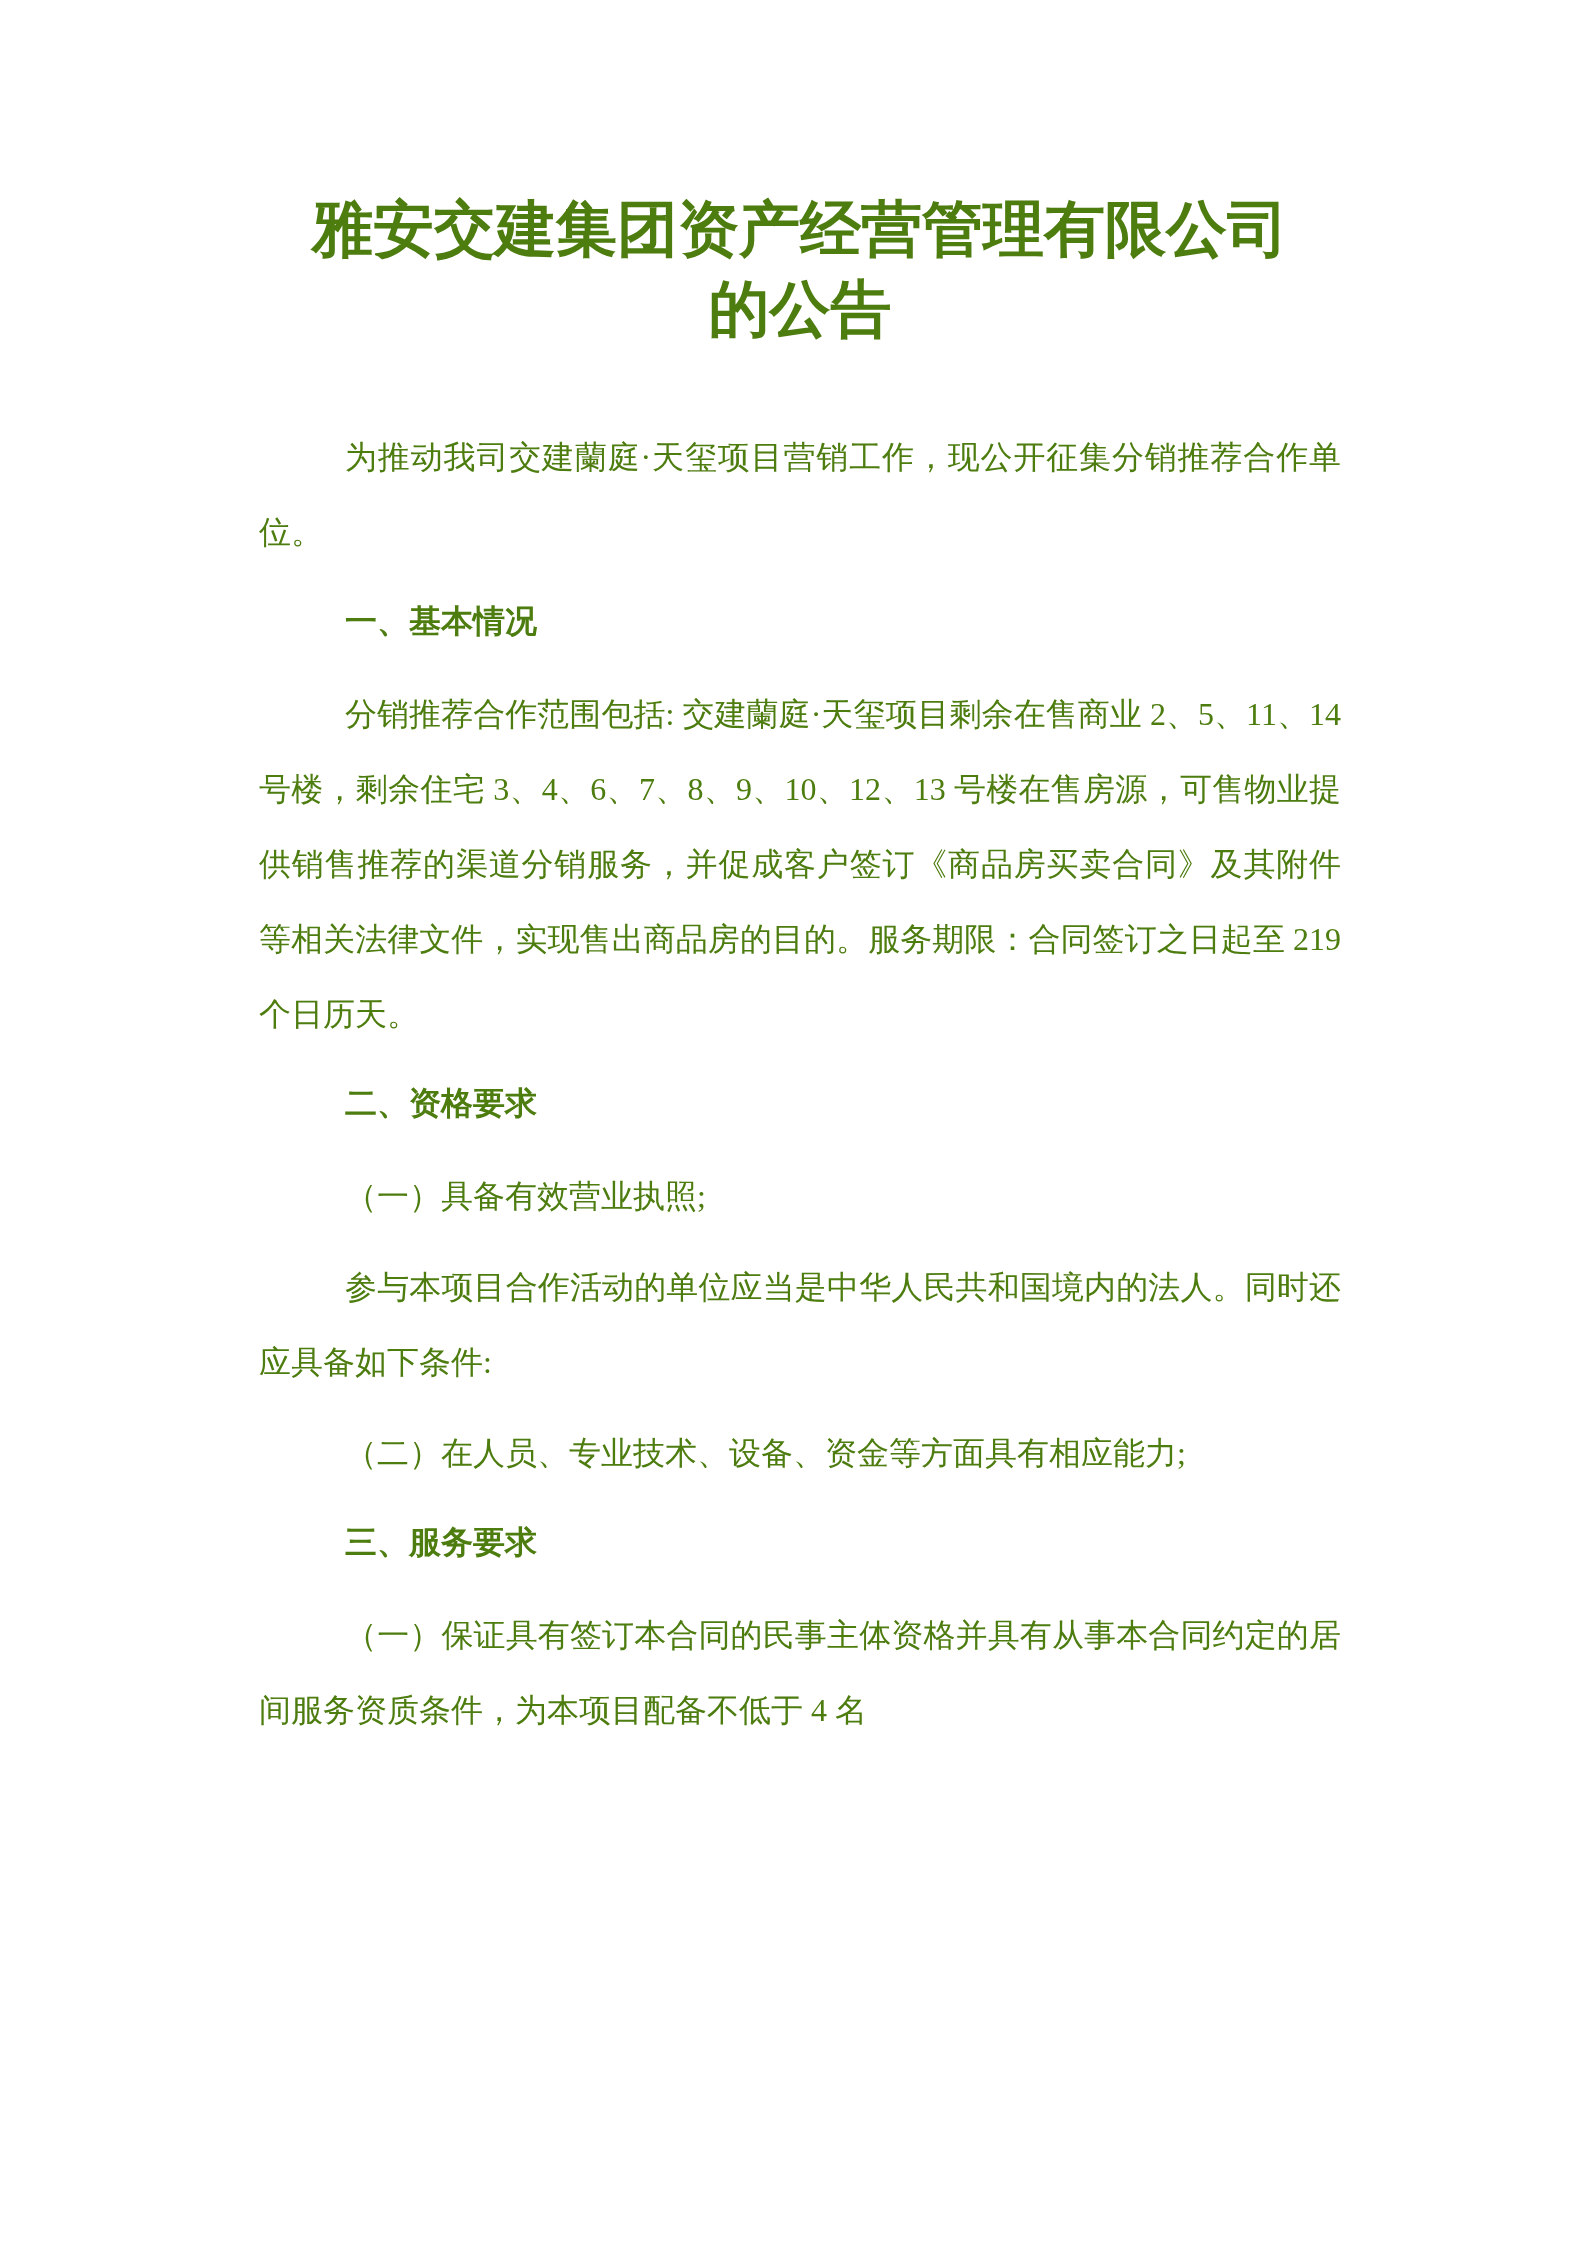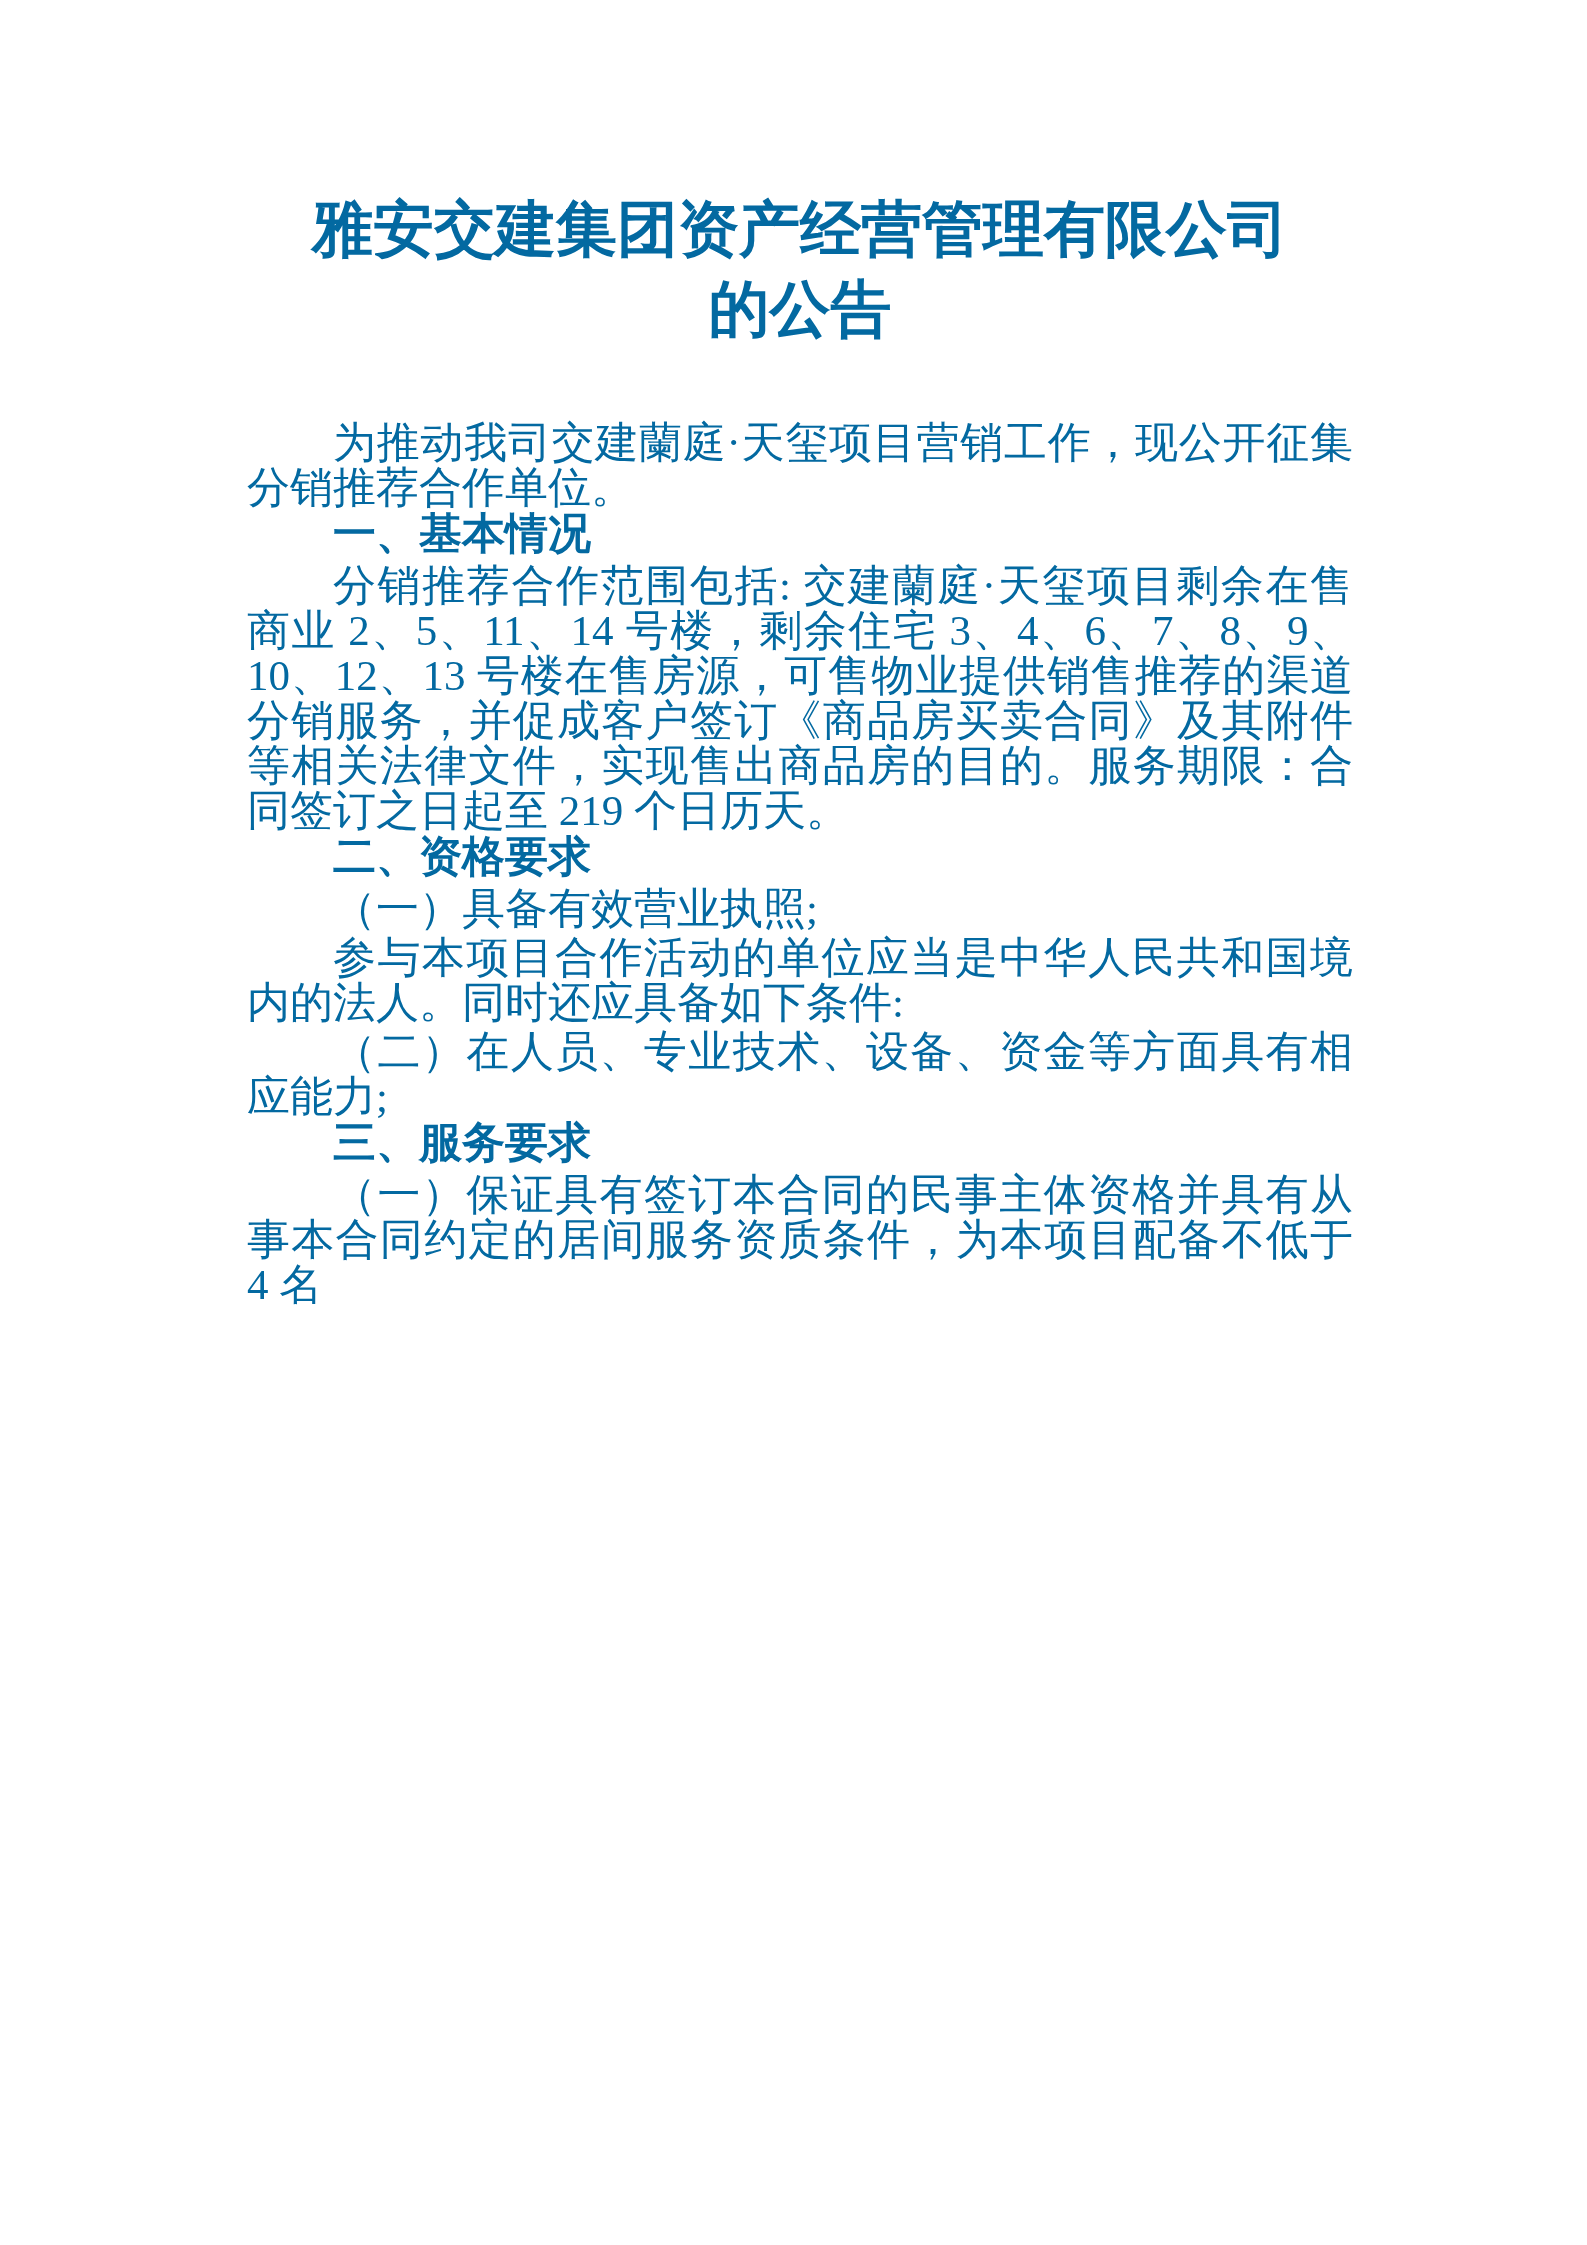--- a/index.html
+++ b/index.html
@@ -5,38 +5,38 @@
   html, body {
     margin: 0;
     padding: 0;
     background: #ffffff;
   }
   .page {
     position: relative;
     width: 1587px;
     height: 2017px;
     background: #ffffff;
-    color: #0369a1;
+    color: #4d7c0f;
     box-sizing: border-box;
     padding: 190px 230px 0 243px;
     overflow: hidden;
   }
   .doc-title {
     text-align: center;
     font-family: "Liberation Serif", "DejaVu Serif", serif;
     font-weight: bold;
     font-size: 61px;
     line-height: 80px;
     margin: 0 -20px 70px -20px; 
     white-space: nowrap;
   }
   .para {
-    margin: 4px;
-    font-size: 43px;
-    line-height: 45px;
+    margin: 16px;
+    font-size: 32px;
+    line-height: 75px;
     text-align: justify;
     text-align-last: left;
     text-justify: inter-character;
     text-indent: 86px; 
   }
   .para.body-text {
     font-family: "Liberation Serif", "DejaVu Serif", serif;
     font-weight: normal;
   }
   .para.section-heading {

